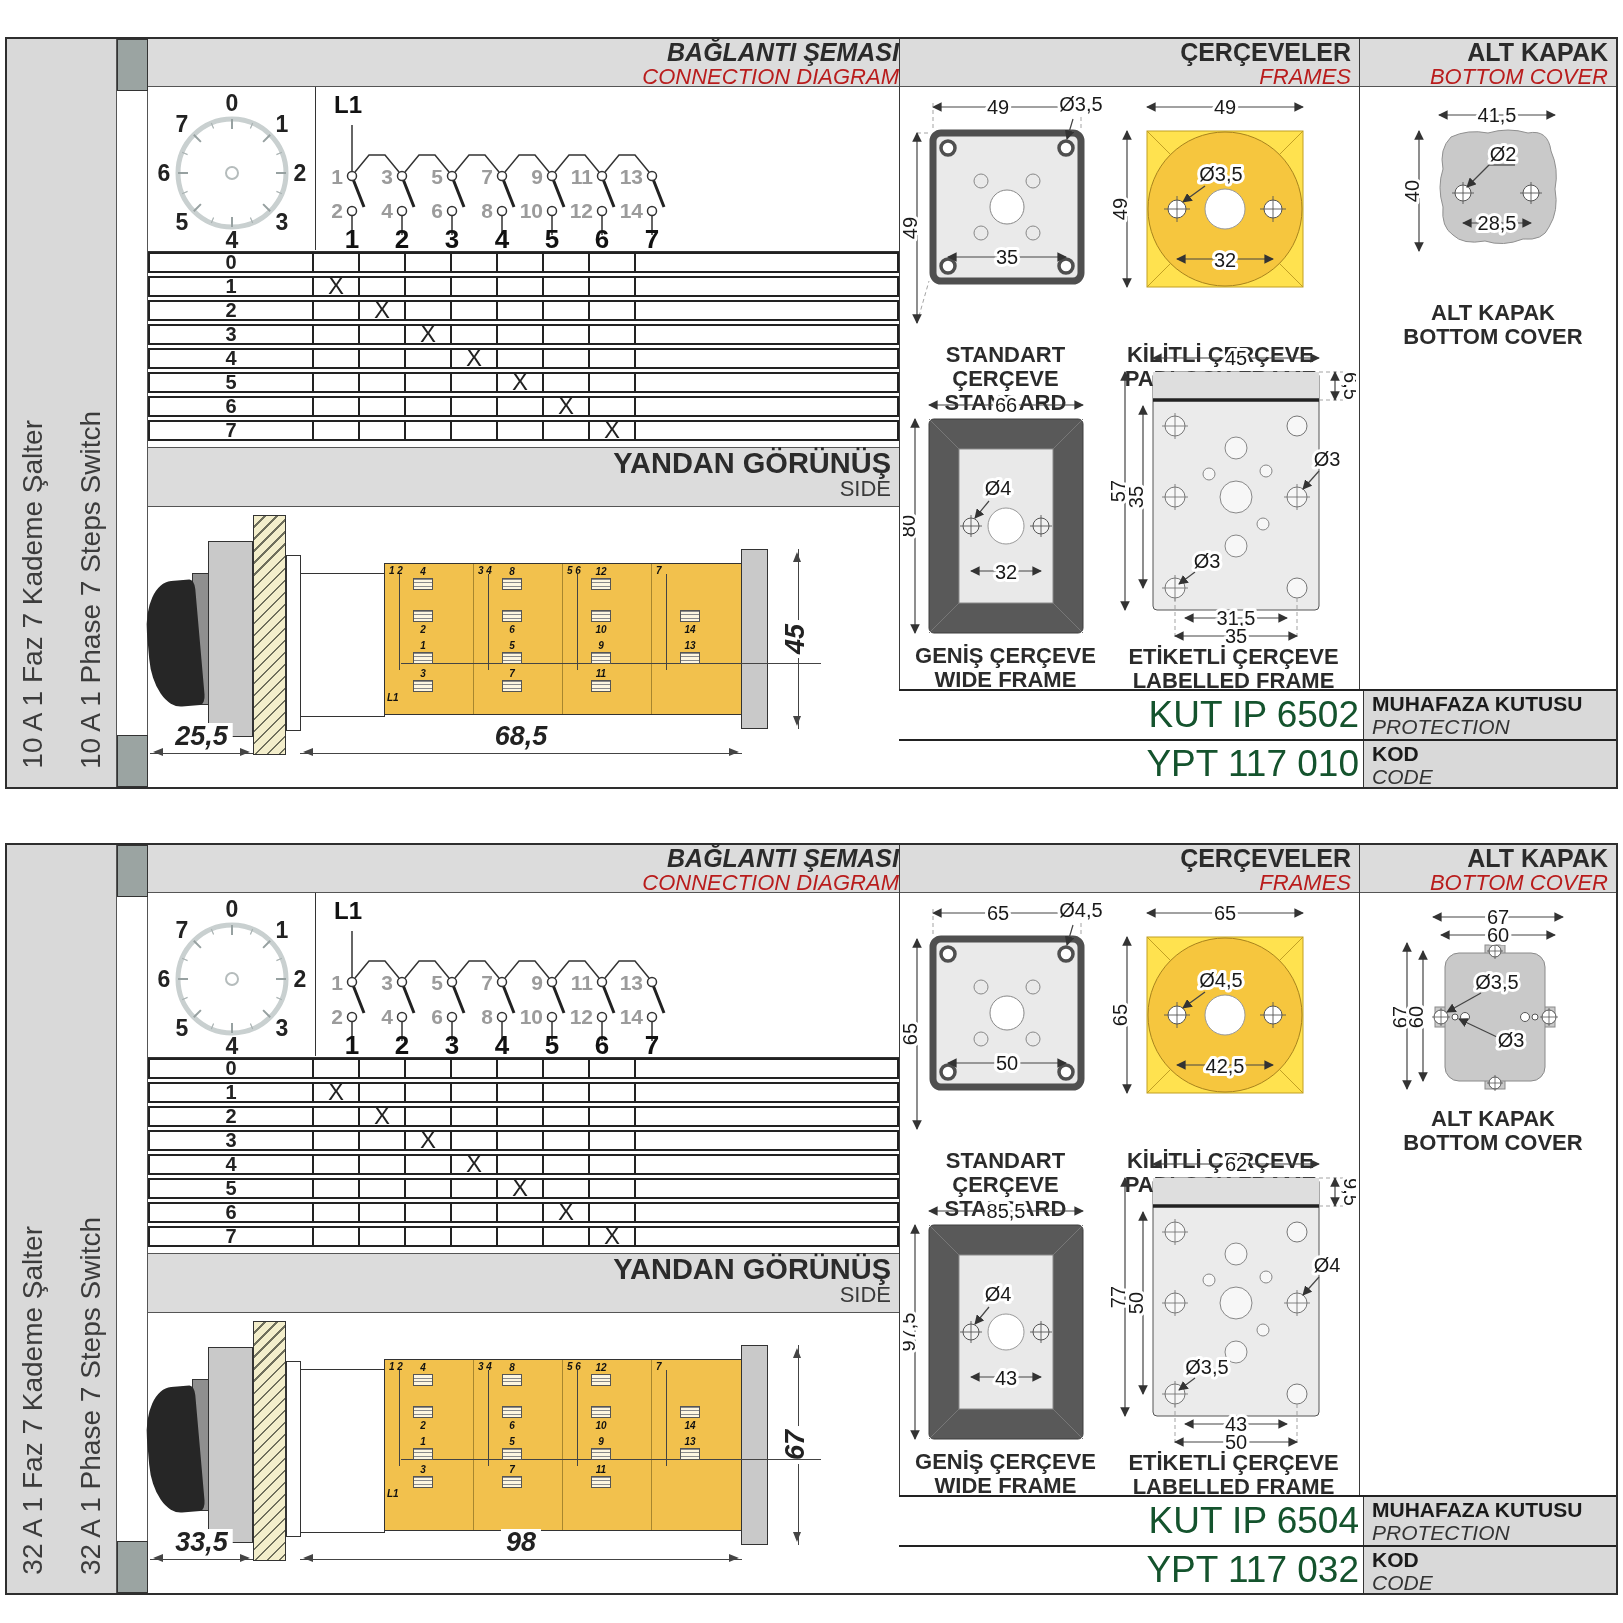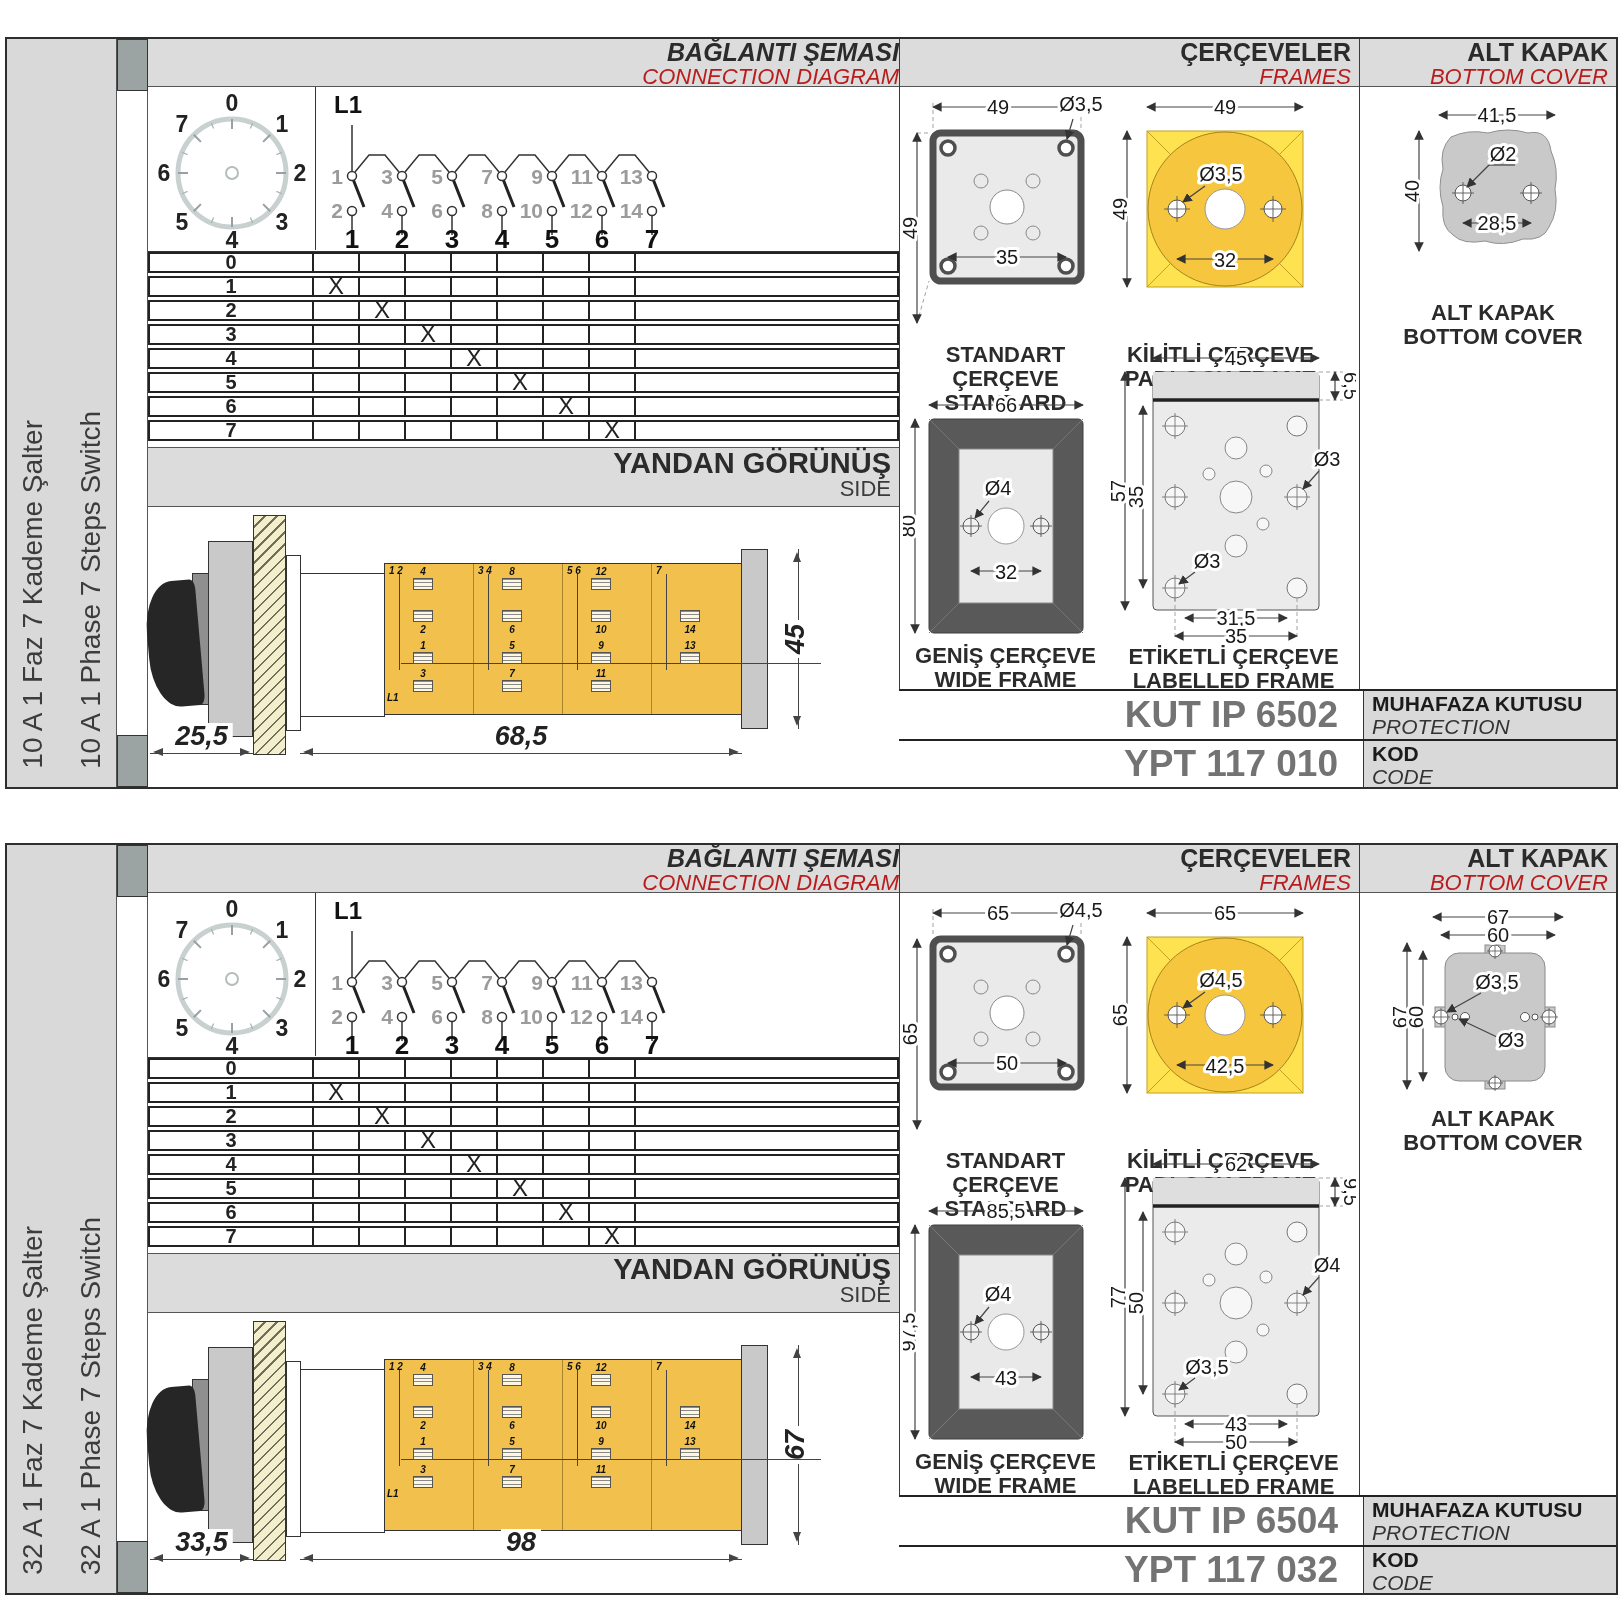--- a/index.html
+++ b/index.html
@@ -89,22 +89,22 @@
   
   .fsvg{position:absolute;}
   .dl{stroke:#444;stroke-width:1.2;fill:none}
   .ext{stroke:#999;stroke-width:0.9;stroke-dasharray:4 3;fill:none}
   .dimt{font:20px "Liberation Sans",sans-serif;fill:#1a1a1a;text-anchor:middle;paint-order:stroke;stroke:#fff;stroke-width:6px;stroke-linejoin:round;}
   .cap{position:absolute;text-align:center;font-weight:bold;font-size:22px;line-height:24px;color:#2b2b2b;}
   
   .codes{position:absolute;left:751px;top:650px;width:717px;height:98px;border-top:2px solid #222;box-sizing:border-box;}
   .crow{display:flex;height:48px;border-bottom:2px solid #222;}
   .crow:last-child{border-bottom:none;height:46px;}
-  .ccell{flex:1;display:flex;align-items:center;justify-content:flex-end;padding-right:25px;
-         font-size:37px;font-weight:bold;letter-spacing:0;color:#737373;background:#fff;}
+  .ccell{flex:1;display:flex;align-items:center;justify-content:flex-end;padding-right:4px;
+         font-size:37px;font-weight:normal;letter-spacing:0;color:#14532d;background:#fff;}
   .clab{width:253px;background:#d9d9d9;border-left:1.5px solid #333;padding:1px 8px;box-sizing:border-box;}
   .clab .tr{font-weight:bold;font-size:21px;line-height:24px;color:#1b1b1b;}
   .clab .en{font-style:italic;font-size:21px;line-height:21px;color:#333;}
 </style>
 </head>
 <body>
 
 <svg width="0" height="0" style="position:absolute">
   <defs>
     <marker id="ar" viewBox="0 0 10 10" refX="9" refY="5" markerWidth="8" markerHeight="8" orient="auto-start-reverse">

